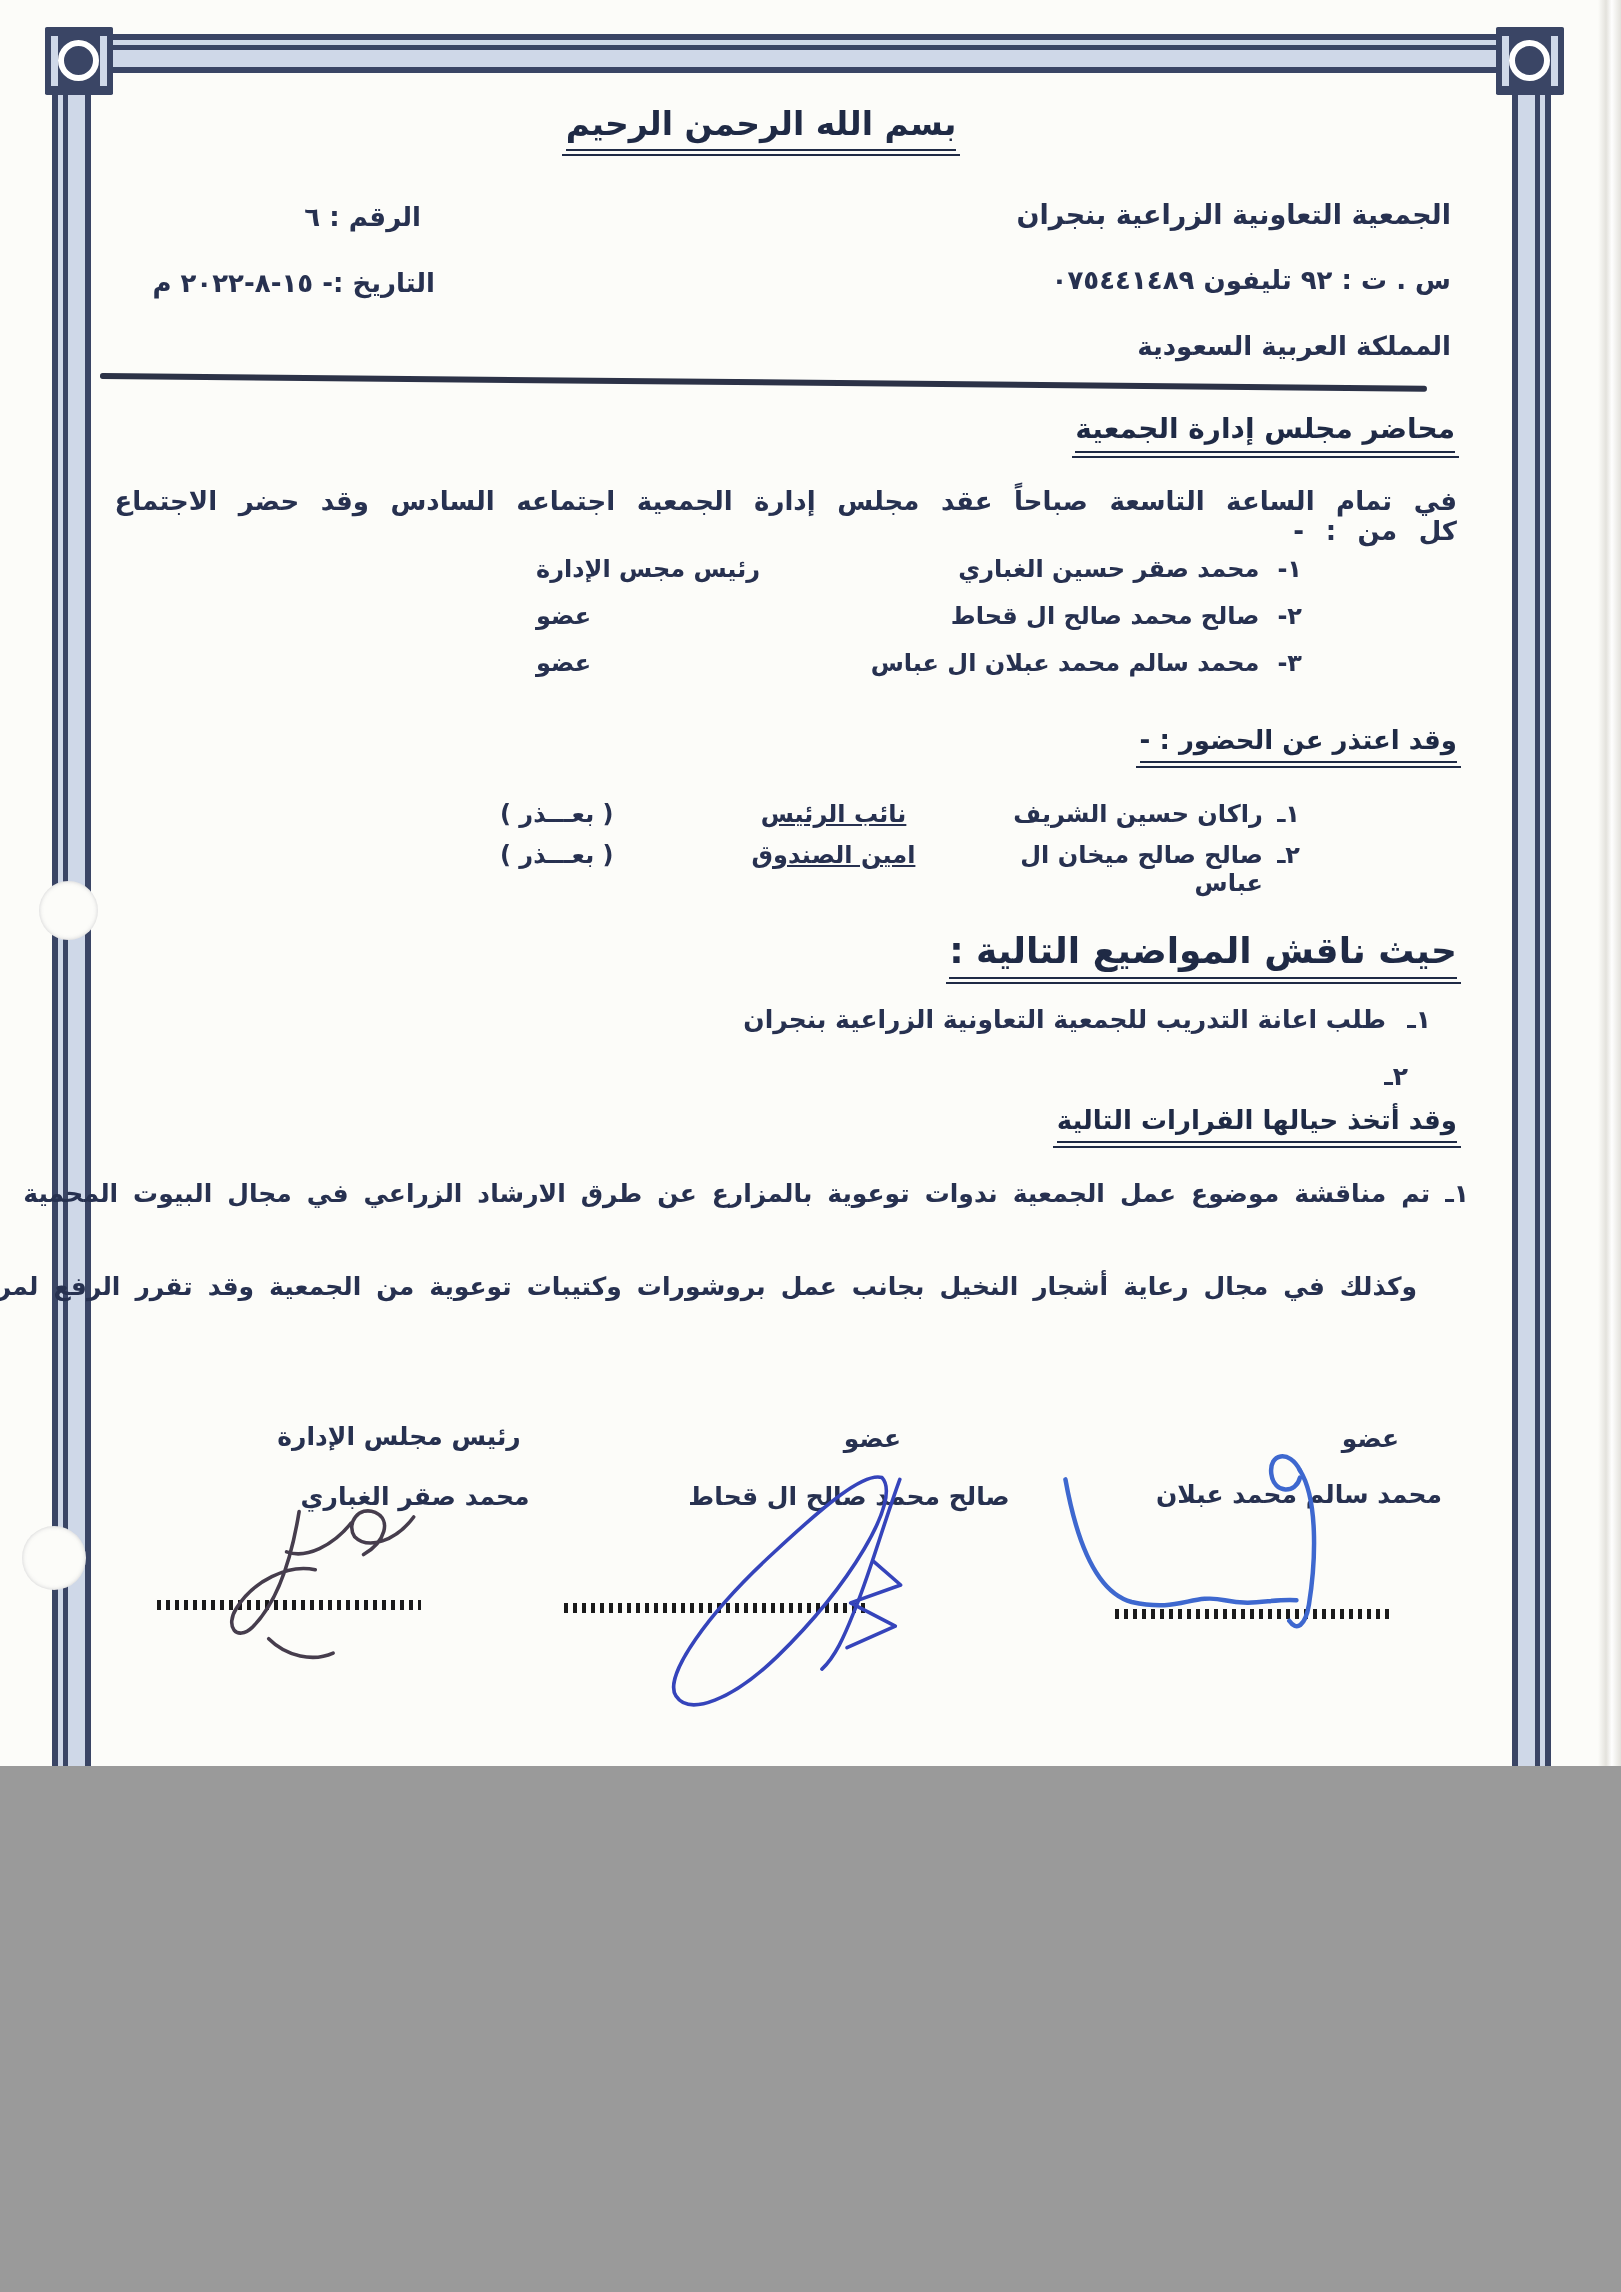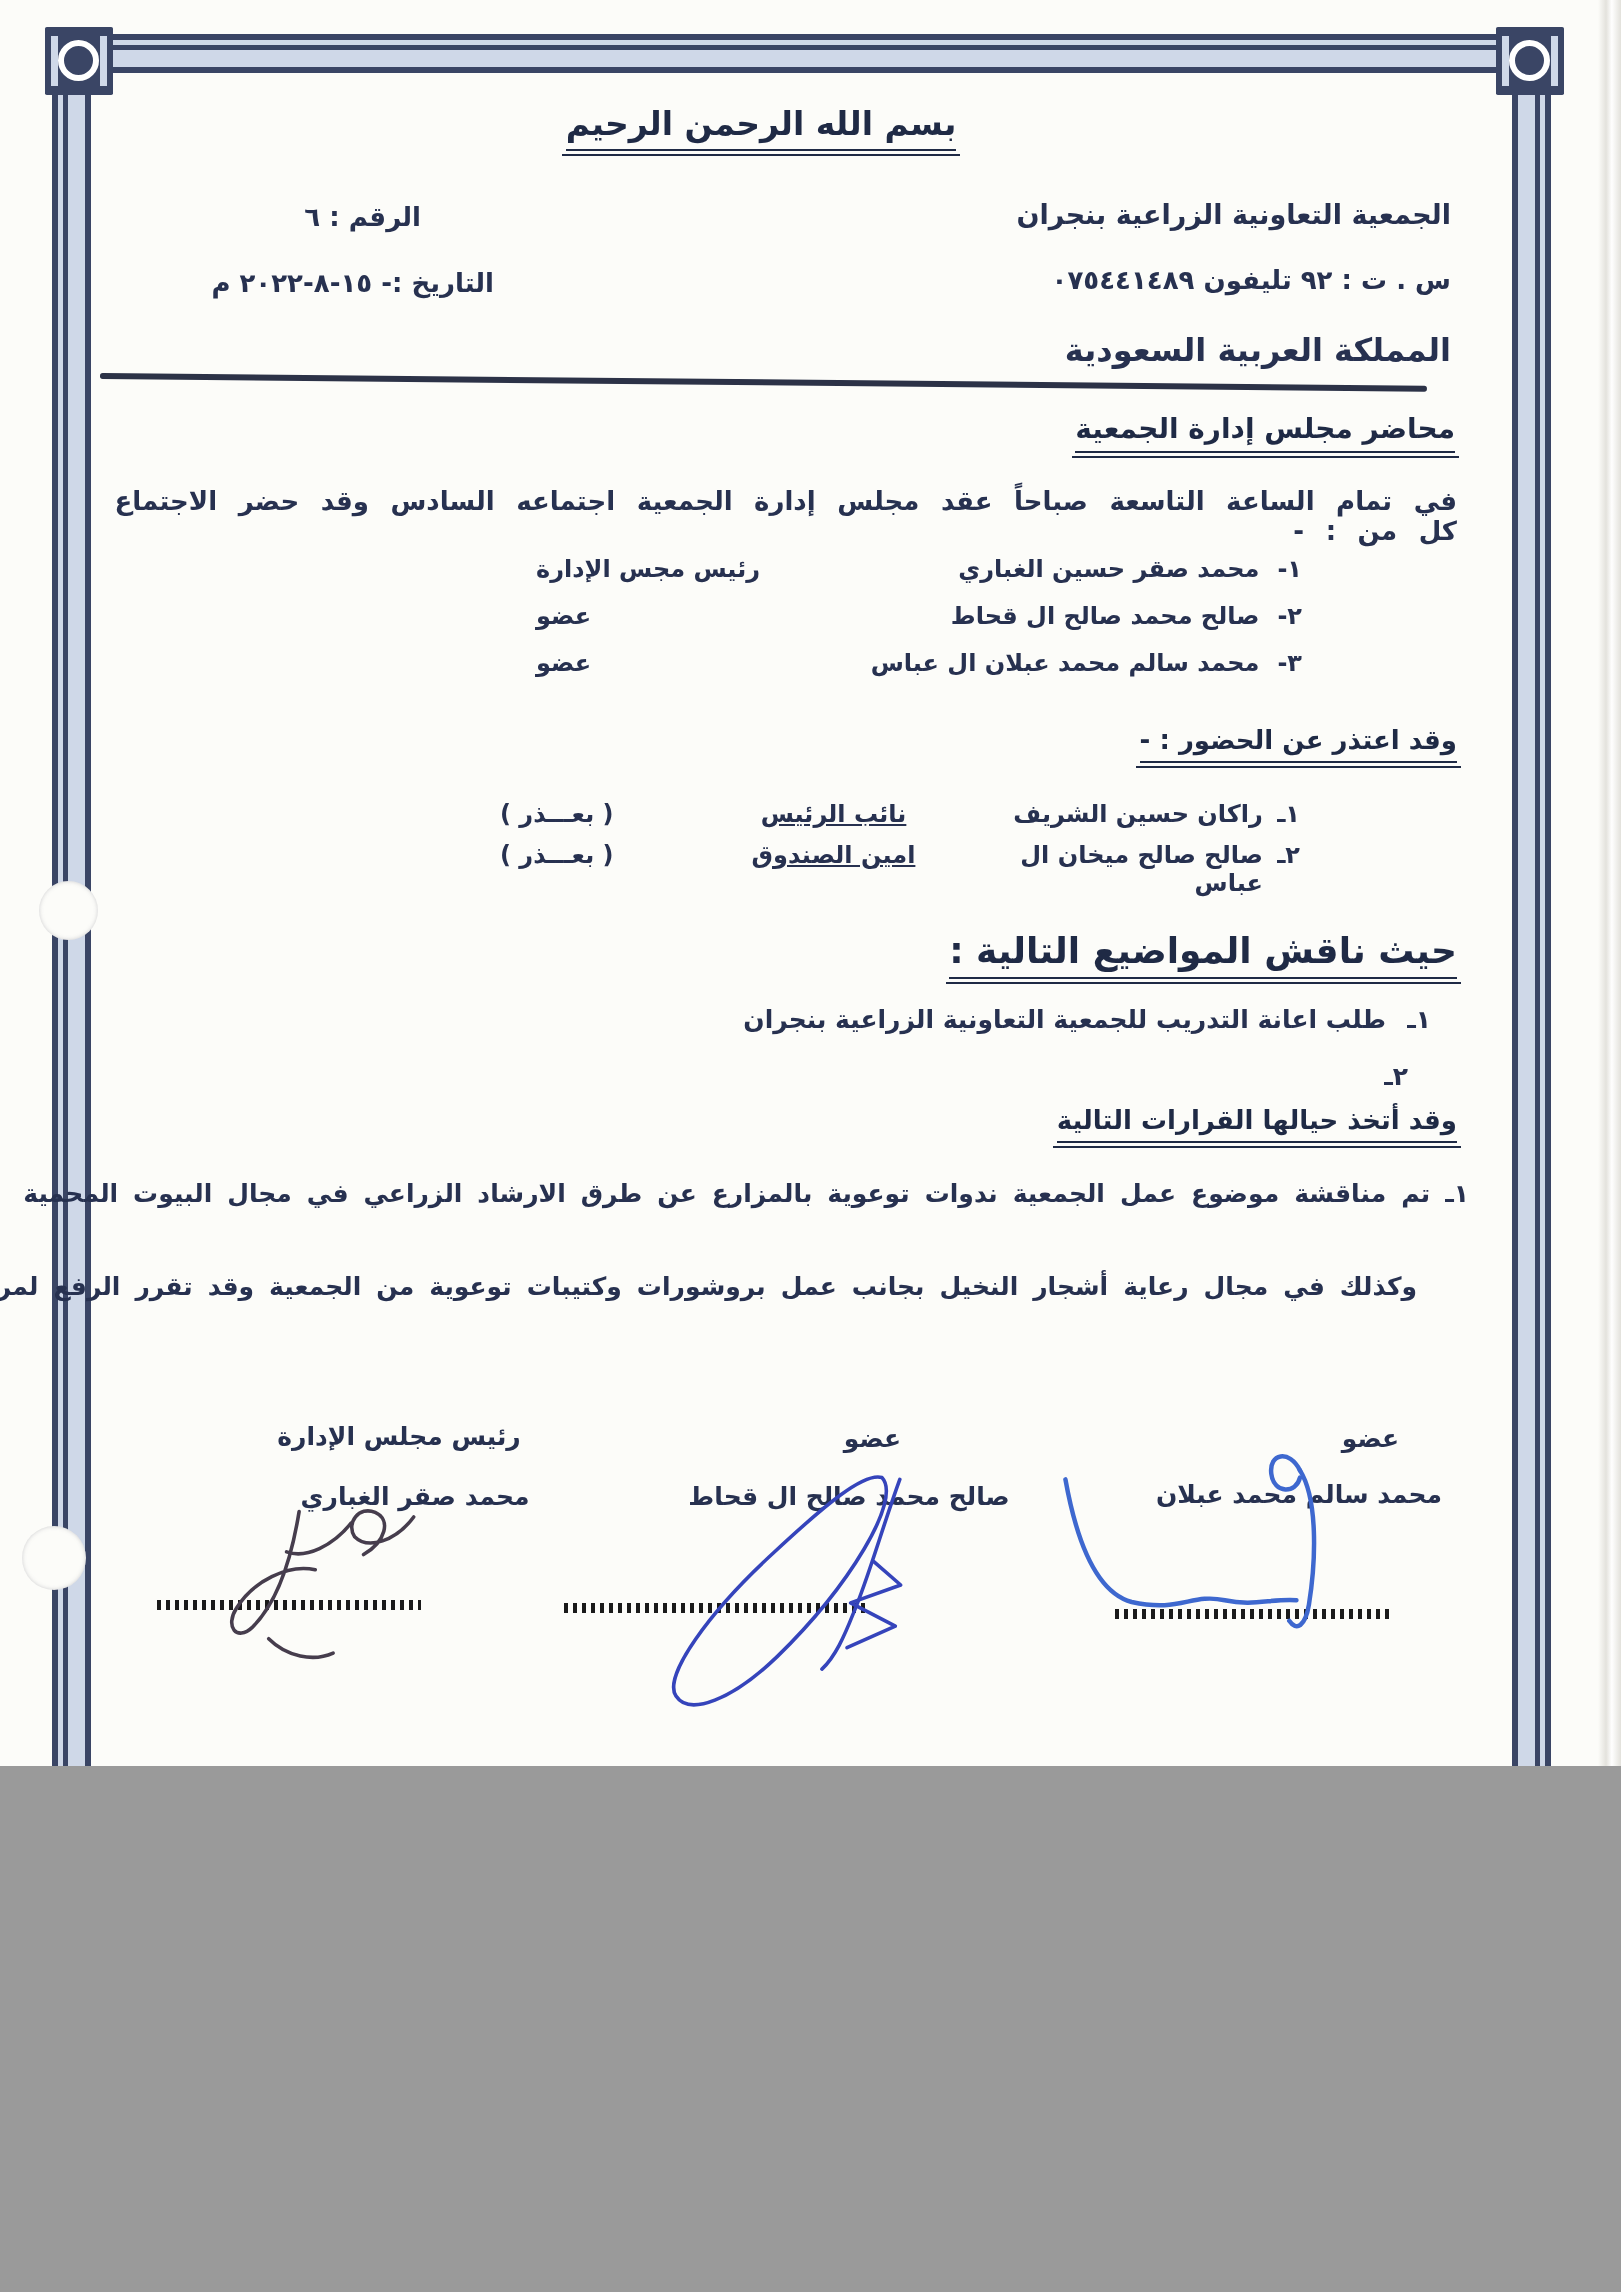--- a/index.html
+++ b/index.html
@@ -57,23 +57,23 @@
     display:inline-block;position:relative;padding-bottom:6.3px;
     border-bottom:2.7px solid var(--hink);
   }
   .du::after{
     content:'';position:absolute;left:-3.6px;right:-3.6px;bottom:-6.3px;height:1.8px;background:var(--hink);
   }
 
   .basmala{left:510px;top:104px;width:502px;text-align:center;font-size:33px;font-weight:bold;color:var(--hink);}
   .org{top:199px;right:170px;font-size:27px;font-weight:bold;}
   .reg{top:265px;right:170px;font-size:26px;font-weight:bold;}
-  .country{top:331px;right:170px;font-size:32px;font-weight:bold;margin-left:22px;}
+  .country{top:331px;right:170px;font-size:26px;font-weight:bold;margin-left:22px;}
   .docnum{top:202px;right:1200px;font-size:26px;font-weight:bold;}
-  .docdate{top:268px;right:1127px;font-size:26px;font-weight:bold;}
+  .docdate{top:268px;right:1186px;font-size:26px;font-weight:bold;}
   .divider{
     top:373px;left:100px;width:1327px;height:6.3px;background:#2c3247;
     transform:rotate(0.55deg);transform-origin:left center;border-radius:2.7px;
   }
   .title{top:412px;right:166px;font-size:28px;font-weight:bold;color:var(--hink);}
   .intro{top:486px;right:164px;left:103px;font-size:26px;font-weight:bold;text-align:right;word-spacing:12.5px;}
 
   .att{top:555px;right:319px;left:536px;}
   .att-row{display:flex;direction:rtl;align-items:baseline;margin-bottom:19px;font-size:24px;font-weight:bold;}
   .att-row .num{margin-left:18px;}

